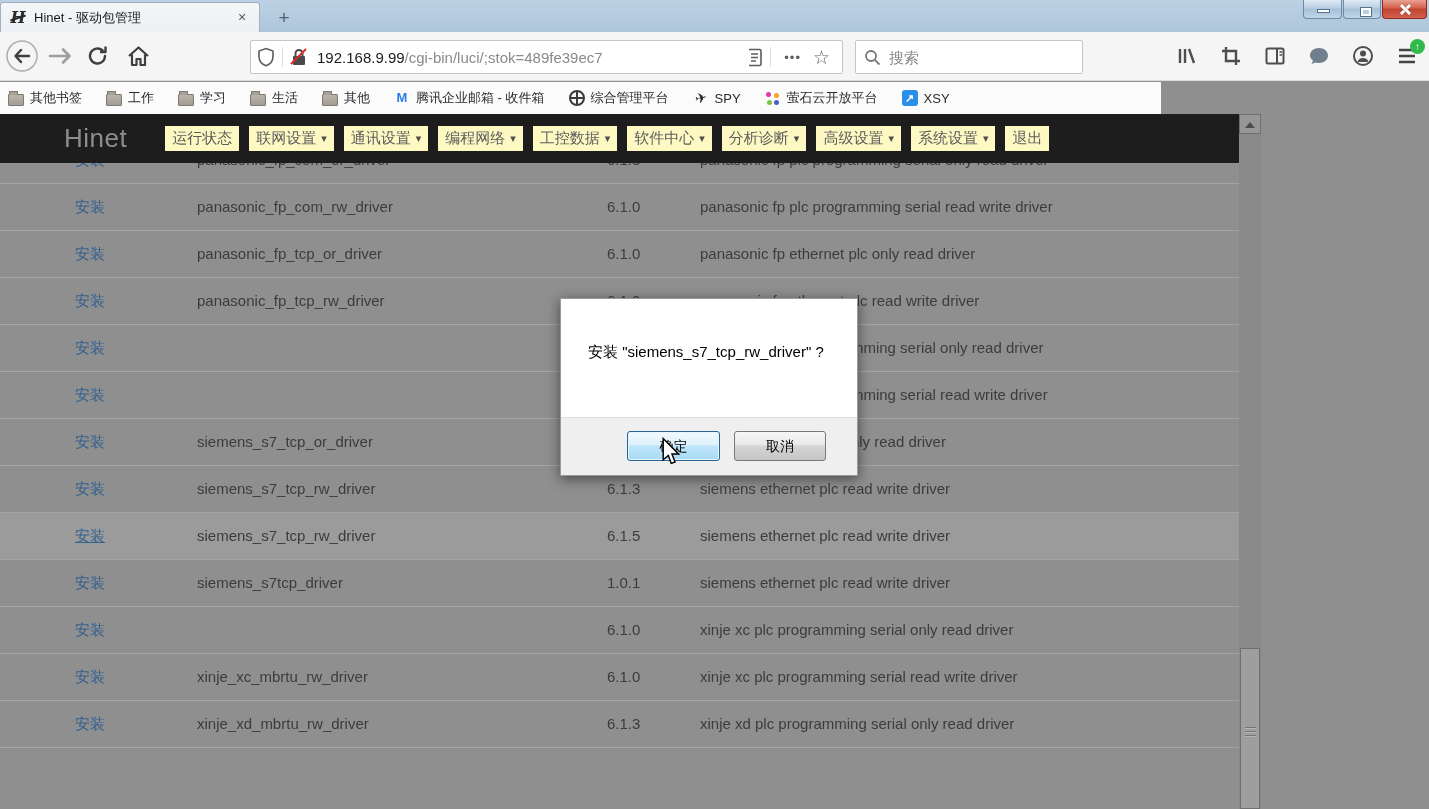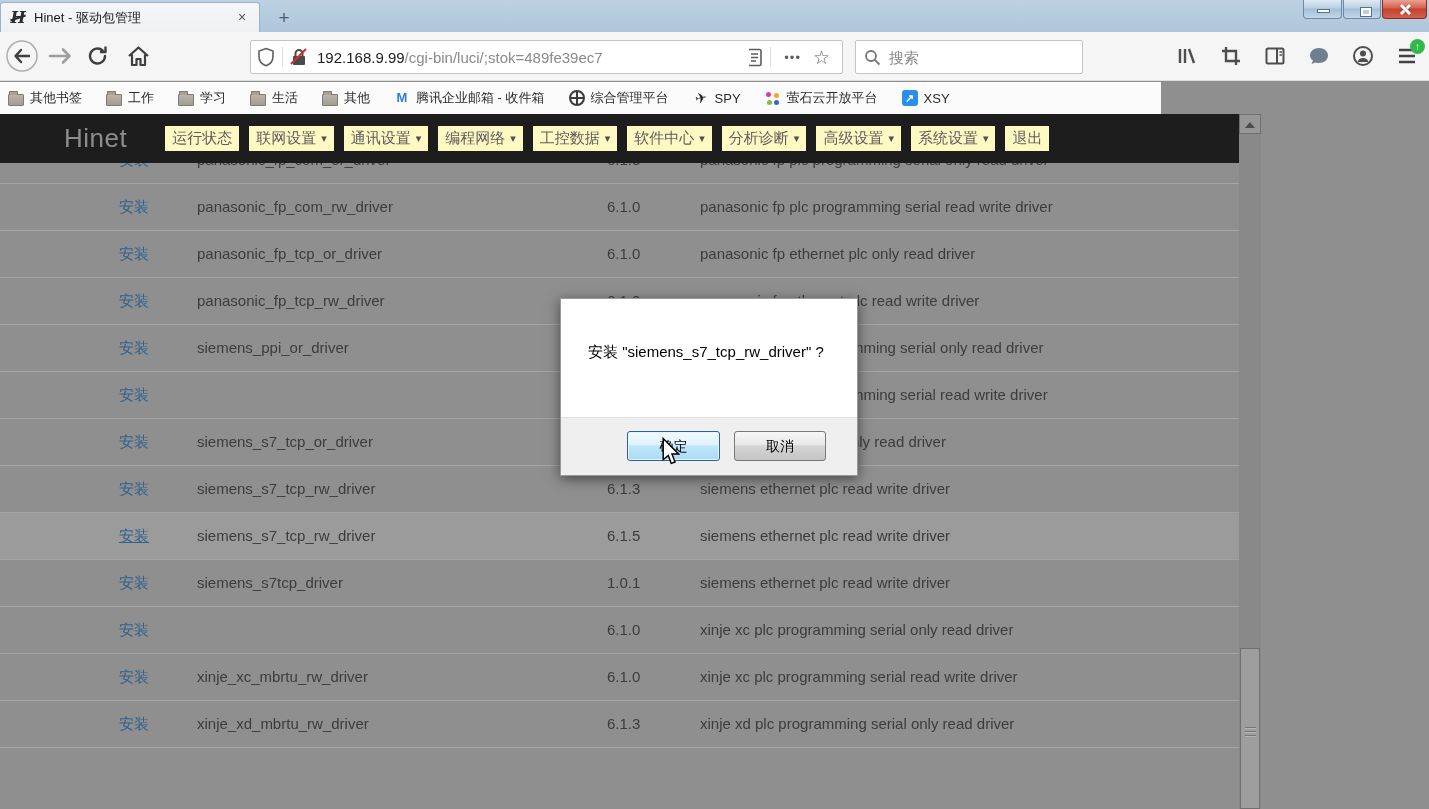--- a/index.html
+++ b/index.html
@@ -91,21 +91,21 @@
   .brand { margin-left:64px; font-size:26px; color:#8d8d8d; letter-spacing:0.5px; }
   .appmenu { display:flex; align-items:center; margin-left:38px; gap:10px; }
   .nav-item { font-size:15px; color:#5d5d5d; background:#fef9c3; padding:3px 7px; white-space:nowrap;
     display:flex; align-items:center; gap:5px; }
   .nav-item .caret { font-size:11px; color:#4f4f4f; }
 
   .driver-table { position:absolute; top:23px; left:0; right:22px; z-index:1; }
   .trow { position:relative; height:47px; border-bottom:1px solid #a5a5a5; }
   .trow.hl { background:#9b9b9b; }
   .trow span { position:absolute; top:0; line-height:46px; font-size:15px; color:#3c3c3c; white-space:nowrap; }
-  .c-install { left:75px; color:#33618e !important;margin-left:44px; }
+  .c-install { left:75px; color:#33618e !important; }
   .c-install.u { text-decoration:underline; }
   .c-name { left:197px; }
   .c-ver { left:607px; }
   .c-desc { left:700px; }
 
   
   .scrollbar { position:absolute; top:0; right:0; width:22px; height:695px; background:#898989; z-index:4; }
   .sb-up { position:absolute; top:0; left:0; width:22px; height:20px; background:#979797;
     border:1px solid #6f6f6f; }
   .sb-up::before { content:""; position:absolute; left:5px; top:7px; border-left:5px solid transparent;
@@ -359,21 +359,20 @@
         <span class="c-desc">panasonic fp ethernet plc only read driver</span>
       </div>
       <div class="trow">
         <span class="c-install">安装</span>
         <span class="c-name">panasonic_fp_tcp_rw_driver</span>
         <span class="c-ver">6.1.0</span>
         <span class="c-desc">panasonic fp ethernet plc read write driver</span>
       </div>
       <div class="trow">
         <span class="c-install">安装</span>
-        <span class="c-name">siemens_ppi_or_driver</span>
         <span class="c-ver">6.1.0</span>
         <span class="c-desc">siemens ppi plc programming serial only read driver</span>
       </div>
       <div class="trow">
         <span class="c-install">安装</span>
         <span class="c-ver">6.1.0</span>
         <span class="c-desc">siemens ppi plc programming serial read write driver</span>
       </div>
       <div class="trow">
         <span class="c-install">安装</span>

